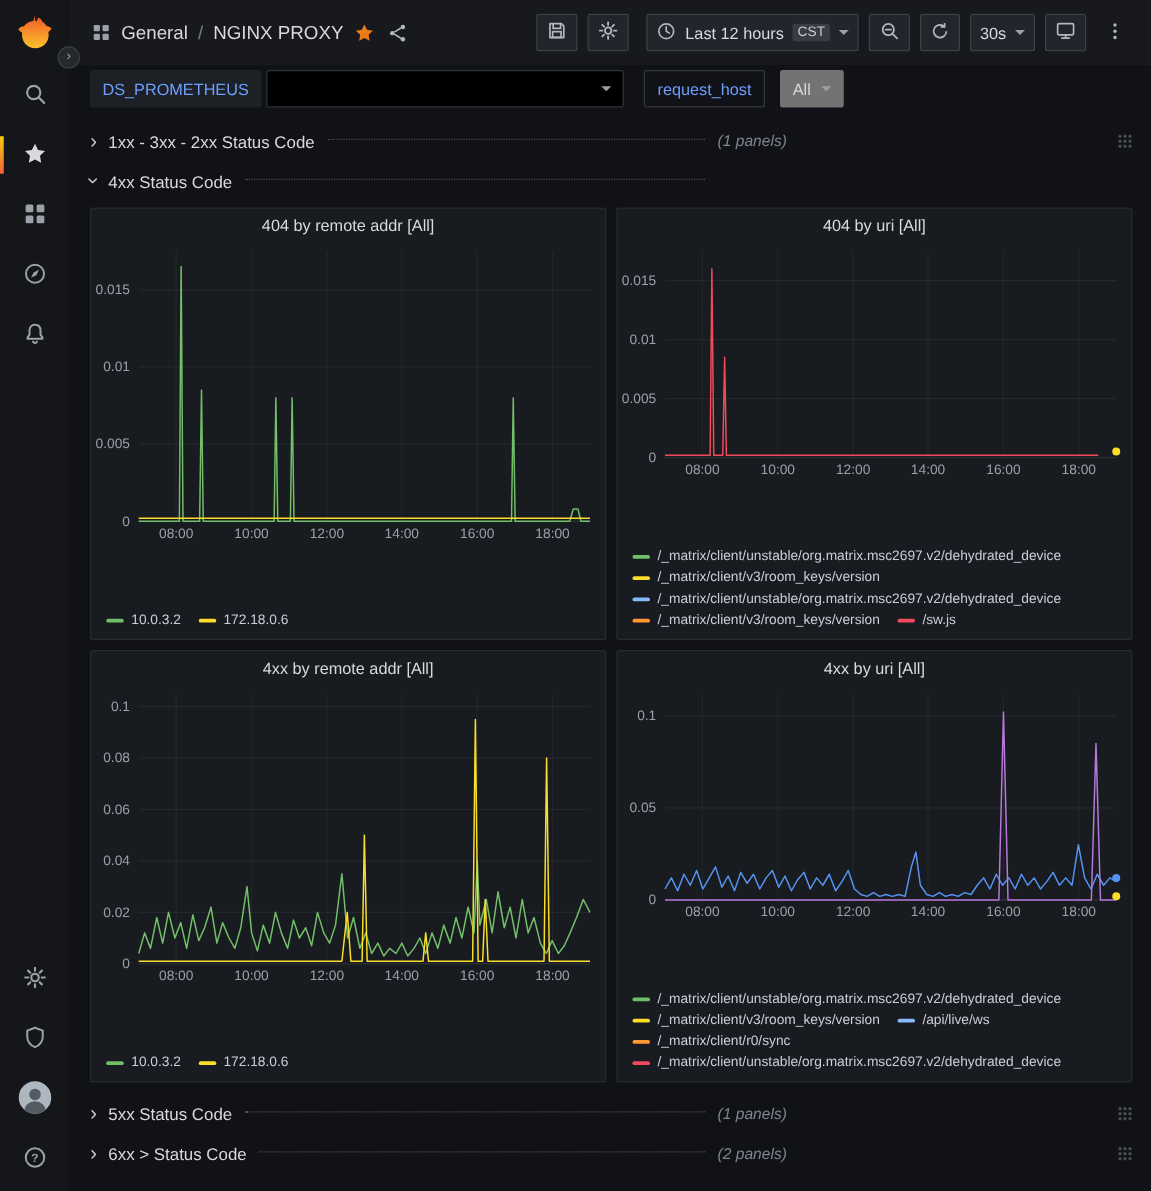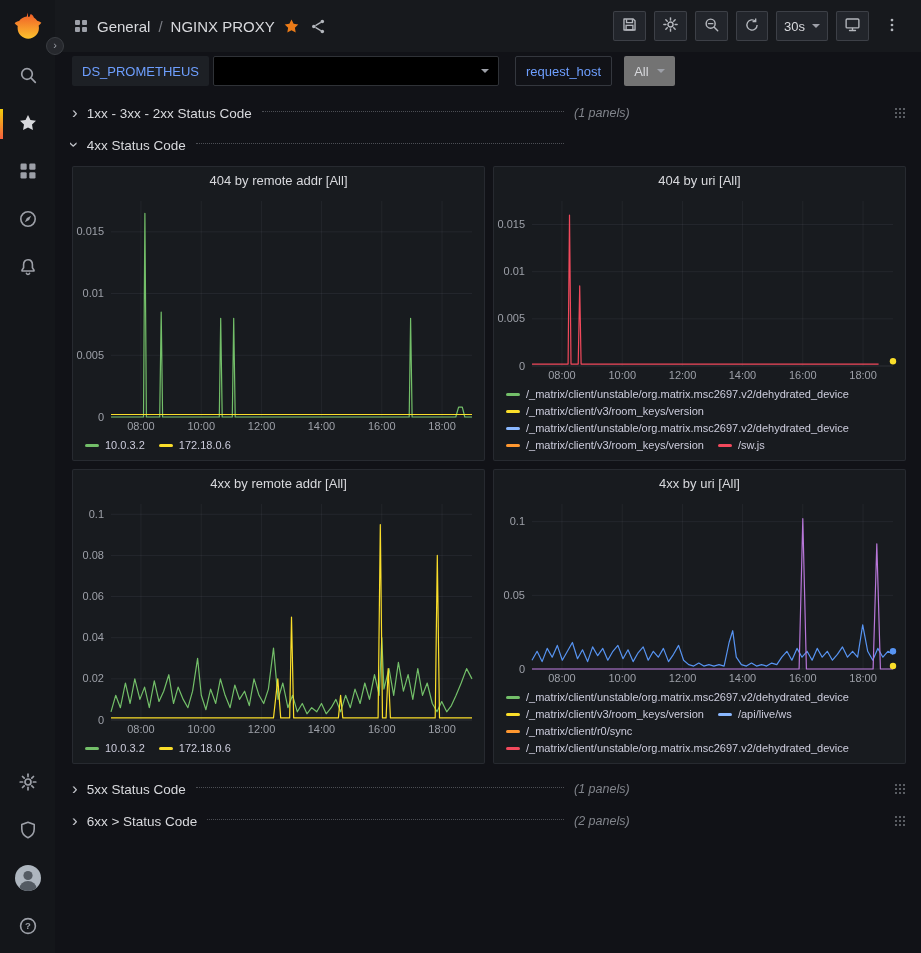--- a/index.html
+++ b/index.html
@@ -101,21 +101,21 @@
   .row-leader { flex: 1; border-bottom: 1.5px dotted #4c4e54; margin-left: 10px; transform: translateY(-2px); }
   .row-count { font-style: italic; color: #81848b; font-size: 12.5px; margin-left: 10px; white-space: nowrap; }
   .row-handle {
     margin-left: auto; width: 12px; height: 12px; cursor: grab;
     background-image: radial-gradient(#5a5d63 1px, transparent 1.2px);
     background-size: 4px 4px;
   }
 
   .panel-grid { display: grid; grid-template-columns: 1fr 1fr; gap: 8px; margin: 6px 0 10px; }
   .panel {
-    height: 295px; background: #181b1f; border: 1px solid rgba(204,204,220,0.09);
+    height: 346px; background: #181b1f; border: 1px solid rgba(204,204,220,0.09);
     border-radius: 2px; display: flex; flex-direction: column; min-width: 0;
   }
   .panel-title {
     flex: 0 0 27px; display: flex; align-items: center; justify-content: center;
     font-size: 13px; font-weight: 500; color: #d8d9dd; cursor: pointer;
   }
   .chart { flex: 1 1 auto; min-height: 0; position: relative; }
   .chart svg { position: absolute; inset: 0; display: block; }
   .chart text { fill: #9da0a8; font-size: 11px; font-family: "Liberation Sans", sans-serif; }
   .legend {
@@ -302,20 +302,31 @@
                   <line x1="15.4" y1="10" x2="17.8" y2="10"></line>
                   <line x1="4.5" y1="4.5" x2="6.2" y2="6.2"></line>
                   <line x1="13.8" y1="13.8" x2="15.5" y2="15.5"></line>
                   <line x1="4.5" y1="15.5" x2="6.2" y2="13.8"></line>
                   <line x1="13.8" y1="6.2" x2="15.5" y2="4.5"></line>
                 </g>
               </svg>
           </span>
         </button>
 
+        <button class="icon-btn" style="margin-left:6px;">
+          <span>
+            <svg width="16" height="16" viewBox="0 0 20 20">
+                <circle cx="10" cy="10" r="7.4" fill="none" stroke="currentColor" stroke-width="1.7"></circle>
+                <path d="M10 5.6V10l3.1 1.9" fill="none" stroke="currentColor" stroke-width="1.7" stroke-linecap="round"></path>
+              </svg>
+          </span>
+          <span class="btn-text">Last 12 hours</span>
+          <span class="tz-badge">CST</span>
+          <span class="caret"></span>
+        </button>
 
         <button class="icon-btn">
           <span>
             <svg width="17" height="17" viewBox="0 0 20 20">
                 <circle cx="9" cy="9" r="5.3" fill="none" stroke="currentColor" stroke-width="1.7"></circle>
                 <line x1="6.5" y1="9" x2="11.5" y2="9" stroke="currentColor" stroke-width="1.7" stroke-linecap="round"></line>
                 <line x1="13.2" y1="13.2" x2="17.3" y2="17.3" stroke="currentColor" stroke-width="1.7" stroke-linecap="round"></line>
               </svg>
           </span>
         </button>

